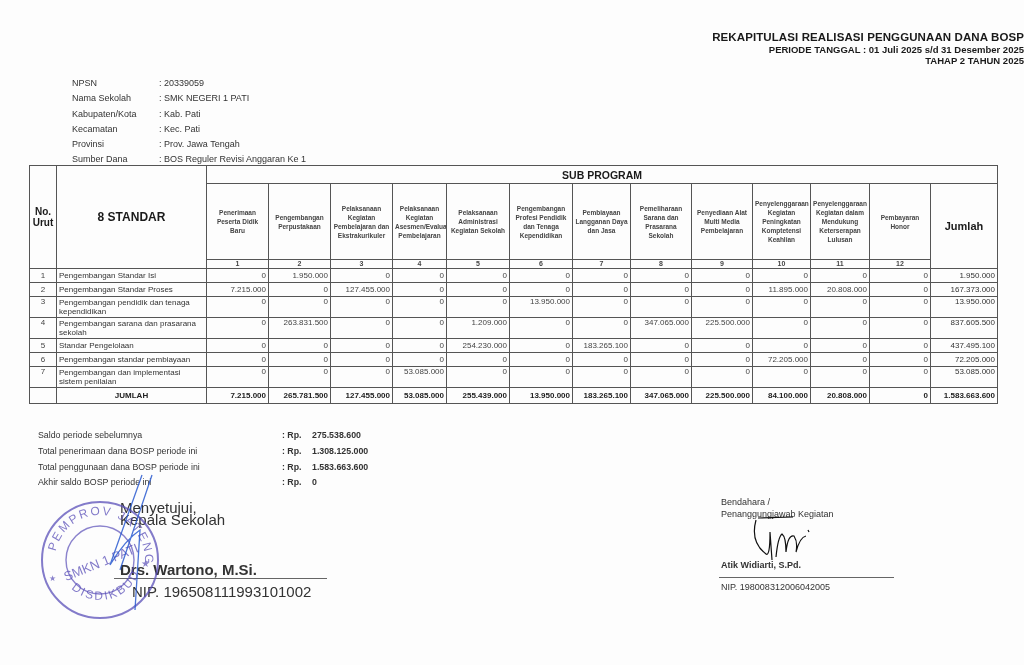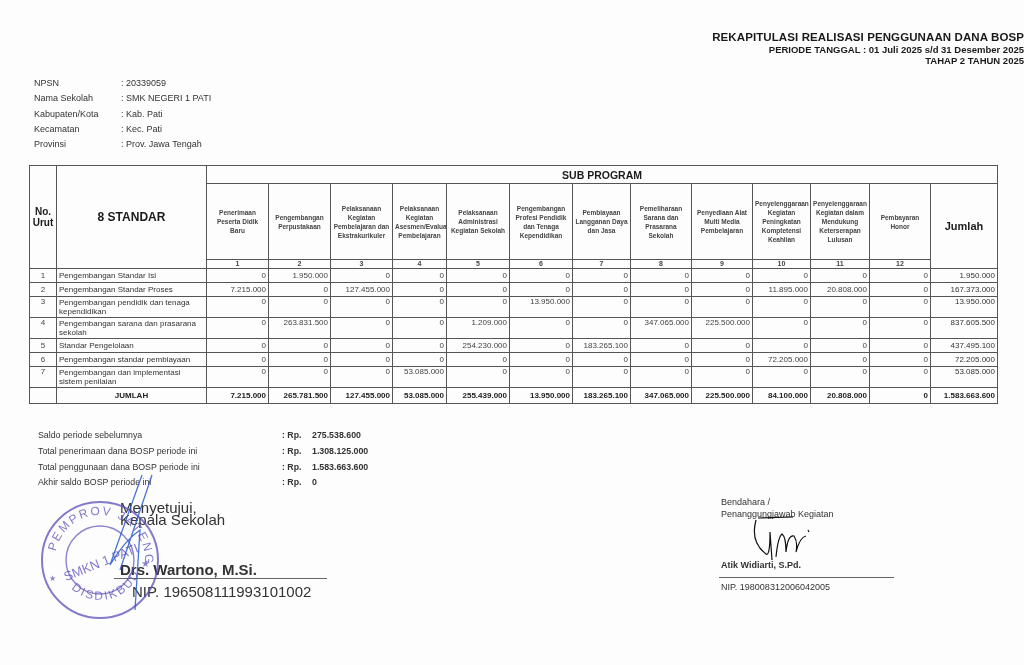--- a/index.html
+++ b/index.html
@@ -10,21 +10,21 @@
     color:#1a1a1a;
     position:relative;
   }
   .title-block { position:absolute; top:31px; left:0; width:1024px; text-align:right; }
   .title-block .t1 { font-weight:bold; font-size:11.5px; letter-spacing:0.1px; margin-left:-4px; }
   .title-block .t2 { font-weight:bold; font-size:9.5px; margin-top:1px; }
   .title-block .t3 { font-weight:bold; font-size:9.5px; margin-top:0px; }
 
   .info { position:absolute; top:78px; left:34px; font-size:9px; color:#333; }
   .info .row { height:15.3px; display:flex; }
-  .info .lbl { width:87px; }
+  .info .lbl { width:87px;margin-left:38px; }
   .info .val { }
 
   table.main {
     position:absolute; left:29px; top:165px;
     border-collapse:collapse;
     font-size:8px;
     table-layout:fixed;
     width:968px;
   }
   table.main td, table.main th {
@@ -91,20 +91,24 @@
       <span class="val">: Kab. Pati</span>
     </div>
   <div class="row">
       <span class="lbl">Kecamatan</span>
       <span class="val">: Kec. Pati</span>
     </div>
   <div class="row">
       <span class="lbl">Provinsi</span>
       <span class="val">: Prov. Jawa Tengah</span>
     </div>
+  <div class="row">
+      <span class="lbl">Sumber Dana</span>
+      <span class="val">: BOS Reguler Revisi Anggaran Ke 1</span>
+    </div>
 </div>
 
 <table class="main">
   <colgroup>
     <col style="width:27px">
       <col style="width:150px">
     <col style="width:62px">
       <col style="width:62px">
       <col style="width:62px">
       <col style="width:54px">

